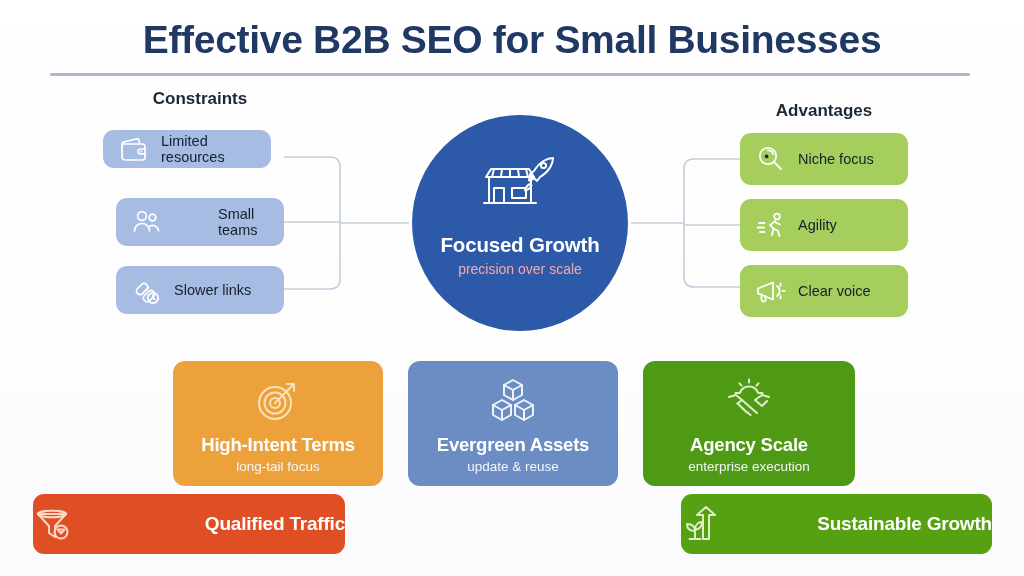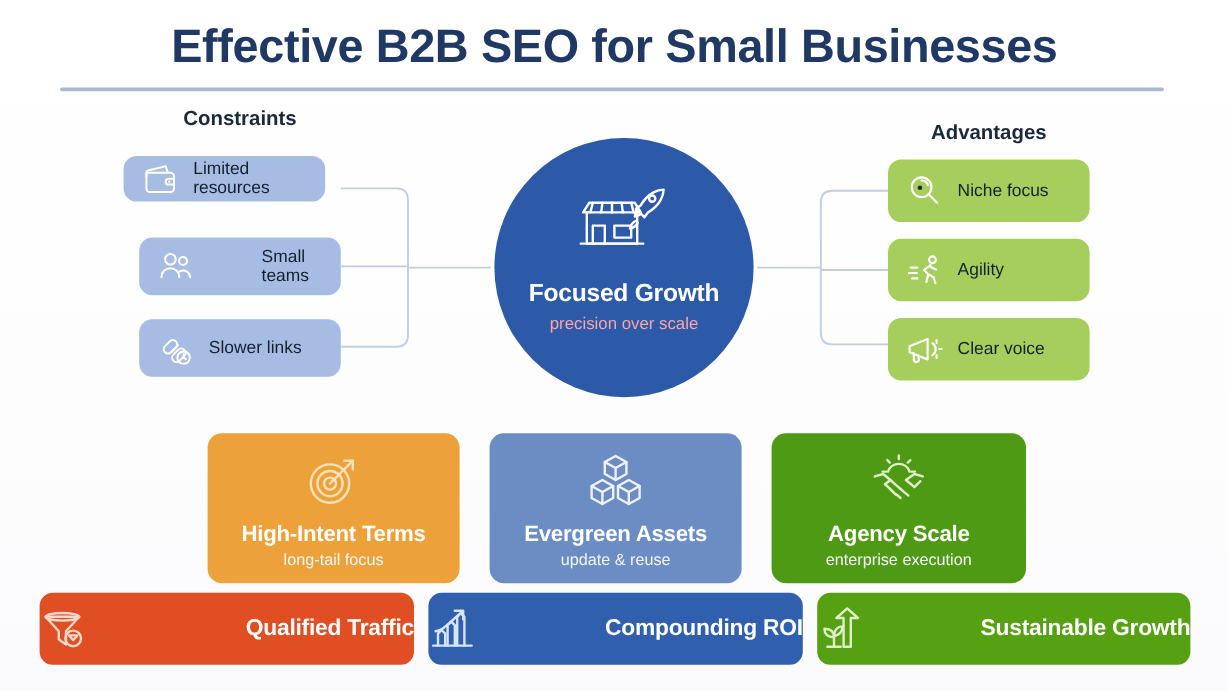--- a/index.html
+++ b/index.html
@@ -311,35 +311,20 @@
         <path d="M5 10 h28 l-11 12 v11 l-6 -4 v-7 z"></path>
         <ellipse cx="19" cy="10" rx="14" ry="3.2"></ellipse>
         <circle cx="28" cy="28" r="6.5"></circle>
         <path d="M24.5 25.5 h7 l-3.5 4 z"></path>
       </g>
         </svg>
     </span>
     <span class="bar-lbl">Qualified Traffic</span>
   </div>
 
-  <div class="bar" id="bar-roi">
-    <span class="bar-ic">
-      <svg viewBox="0 0 40 40">
-          <g fill="none" stroke="#d8e4f7" stroke-width="2" stroke-linejoin="round" stroke-linecap="round">
-        <path d="M4 34 h32"></path>
-        <path d="M8 34 V24 l3 -3 l3 3 v10"></path>
-        <path d="M16 34 V17 l3 -3 l3 3 v17"></path>
-        <path d="M24 34 V10 l3 -3 l3 3 v24"></path>
-        <path d="M6 22 C12 22 18 14 28 6"></path>
-        <path d="M22 5 h7 v7"></path>
-      </g>
-        </svg>
-    </span>
-    <span class="bar-lbl">Compounding ROI</span>
-  </div>
 
   <div class="bar" id="bar-growth">
     <span class="bar-ic">
       <svg viewBox="0 0 40 40">
           <g fill="none" stroke="#dff0c8" stroke-width="2" stroke-linejoin="round" stroke-linecap="round">
         <path d="M25 35 V11 l-6 0 l9 -8 l9 8 l-6 0 v24 z" transform="translate(-3,0)"></path>
         <path d="M14 35 v-9"></path>
         <path d="M14 27 c-6 0 -8 -3 -8 -7 c5 0 8 2 8 7 z"></path>
         <path d="M14 26 c5 -1 7 -4 7 -8 c-4 0 -7 3 -7 8 z"></path>
         <path d="M8.5 35 h11"></path>

